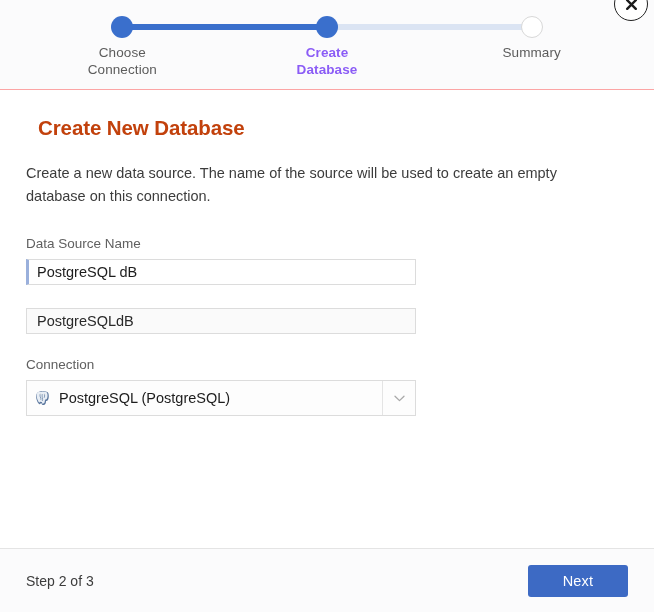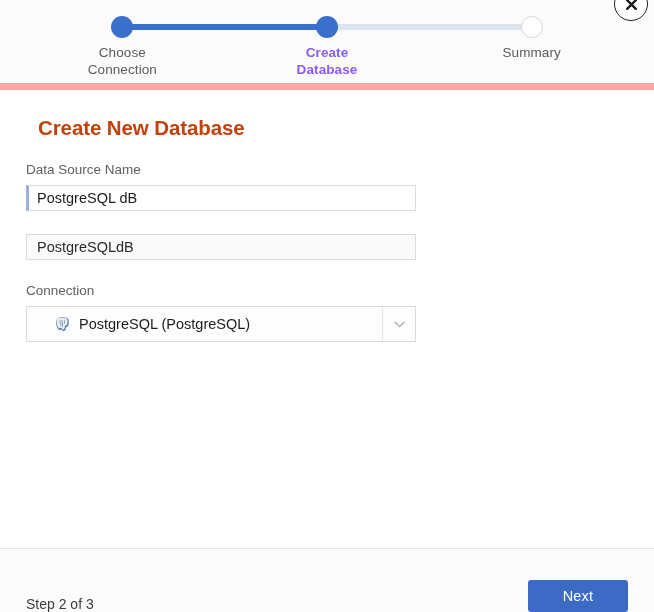--- a/index.html
+++ b/index.html
@@ -30,21 +30,21 @@
     z-index: 30;
     cursor: pointer;
   }
   .close-btn svg { display: block; }
 
   
   .stepper-wrap {
     position: relative;
     height: 90px;
     background: #fbfbfc;
-    border-bottom: 7px solid #fca5a5;
+    border-bottom: 1px solid #fca5a5;
     flex: 0 0 auto;
   }
   .stepper {
     position: relative;
     display: flex;
     height: 100%;
     padding: 0 20px;
   }
   .step {
     position: relative;
@@ -142,21 +142,21 @@
   .text-input.readonly {
     background: #fafafa;
     color: #2a2a2a;
   }
   .select-input {
     position: relative;
     width: 390px; height: 36px;
     border: 1px solid #dcdcdc;
     background: #fdfdfd;
     display: flex; align-items: center;
-    padding: 0 0 0 27px;
+    padding: 0 0 0 7px;
     font-size: 14.5px;
     color: #1d1d1d;
     cursor: pointer;
   }
   .select-input .pg-icon {
     width: 17px; height: 17px;
     margin-right: 8px;
     flex: 0 0 auto;
     display: block;
   }
@@ -168,21 +168,21 @@
     flex: 0 0 auto;
   }
 
   
   .footer {
     flex: 0 0 auto;
     height: 64px;
     background: #fbfbfc;
     border-top: 1px solid #e4e4e4;
     display: flex;
-    align-items: flex-end;
+    align-items: center;
     justify-content: space-between;
     padding: 0 26px;
   }
   .step-count {
     font-size: 14px;
     color: #3c3c3c;
   }
   .next-btn {
     width: 100px; height: 32px;
     background: #3d6ac4;
@@ -231,20 +231,21 @@
         <div class="dot"></div>
         <div class="label">Summary</div>
       </div>
 
     </div>
   </div>
 
   <div class="content">
 
     <h1 class="page-title">Create New Database</h1>
+    <p class="page-desc">Create a new data source. The name of the source will be used to create an empty database on this connection.</p>
 
     <div class="field">
       <div class="field-label">Data Source Name</div>
       <div class="text-input focused">
         <span>PostgreSQL dB</span>
       </div>
     </div>
 
     <div class="field">
       <div class="text-input readonly">

